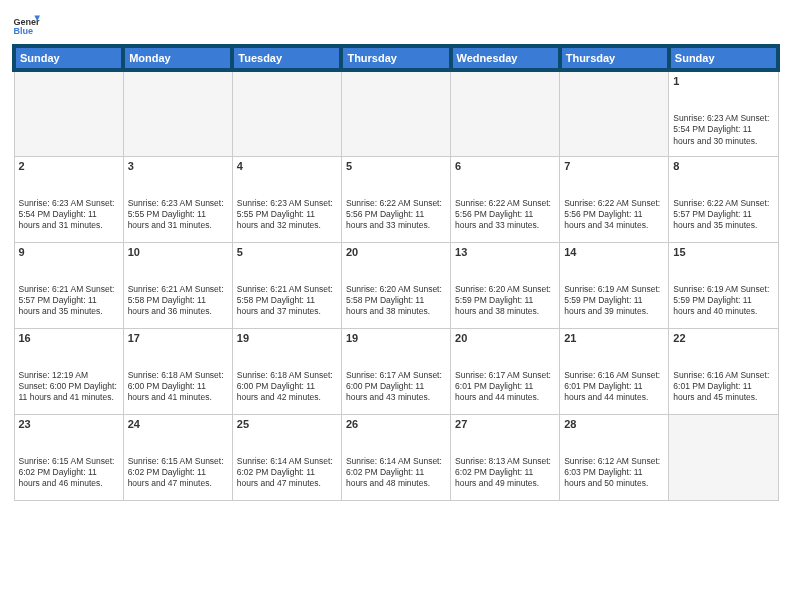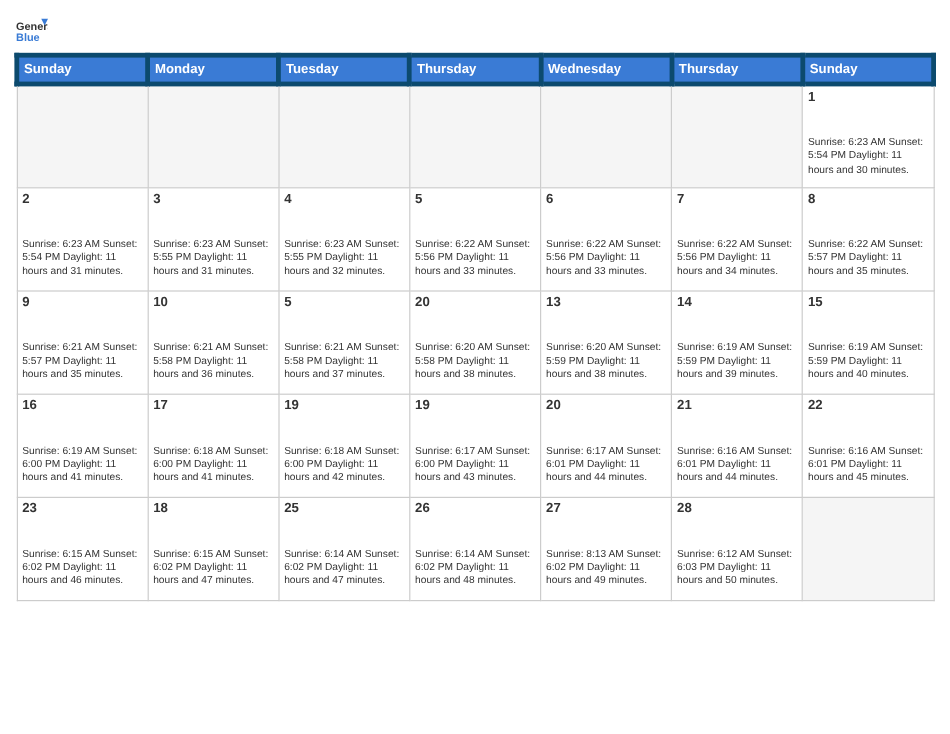--- a/index.html
+++ b/index.html
@@ -214,21 +214,21 @@
           <td>
             <span class="day-num">15</span>
             <div class="day-info">Sunrise: 6:19 AM
 Sunset: 5:59 PM
 Daylight: 11 hours and 40 minutes.</div>
           </td>
         </tr>
         <tr class="week-row">
           <td>
             <span class="day-num">16</span>
-            <div class="day-info">Sunrise: 6:19 AM
+            <div class="day-info">Sunrise: 12:19 AM
 Sunset: 6:00 PM
 Daylight: 11 hours and 41 minutes.</div>
           </td>
           <td>
             <span class="day-num">17</span>
             <div class="day-info">Sunrise: 6:18 AM
 Sunset: 6:00 PM
 Daylight: 11 hours and 41 minutes.</div>
           </td>
           <td>
@@ -263,21 +263,21 @@
           </td>
         </tr>
         <tr class="week-row">
           <td>
             <span class="day-num">23</span>
             <div class="day-info">Sunrise: 6:15 AM
 Sunset: 6:02 PM
 Daylight: 11 hours and 46 minutes.</div>
           </td>
           <td>
-            <span class="day-num">18</span>
+            <span class="day-num">24</span>
             <div class="day-info">Sunrise: 6:15 AM
 Sunset: 6:02 PM
 Daylight: 11 hours and 47 minutes.</div>
           </td>
           <td>
             <span class="day-num">25</span>
             <div class="day-info">Sunrise: 6:14 AM
 Sunset: 6:02 PM
 Daylight: 11 hours and 47 minutes.</div>
           </td>

